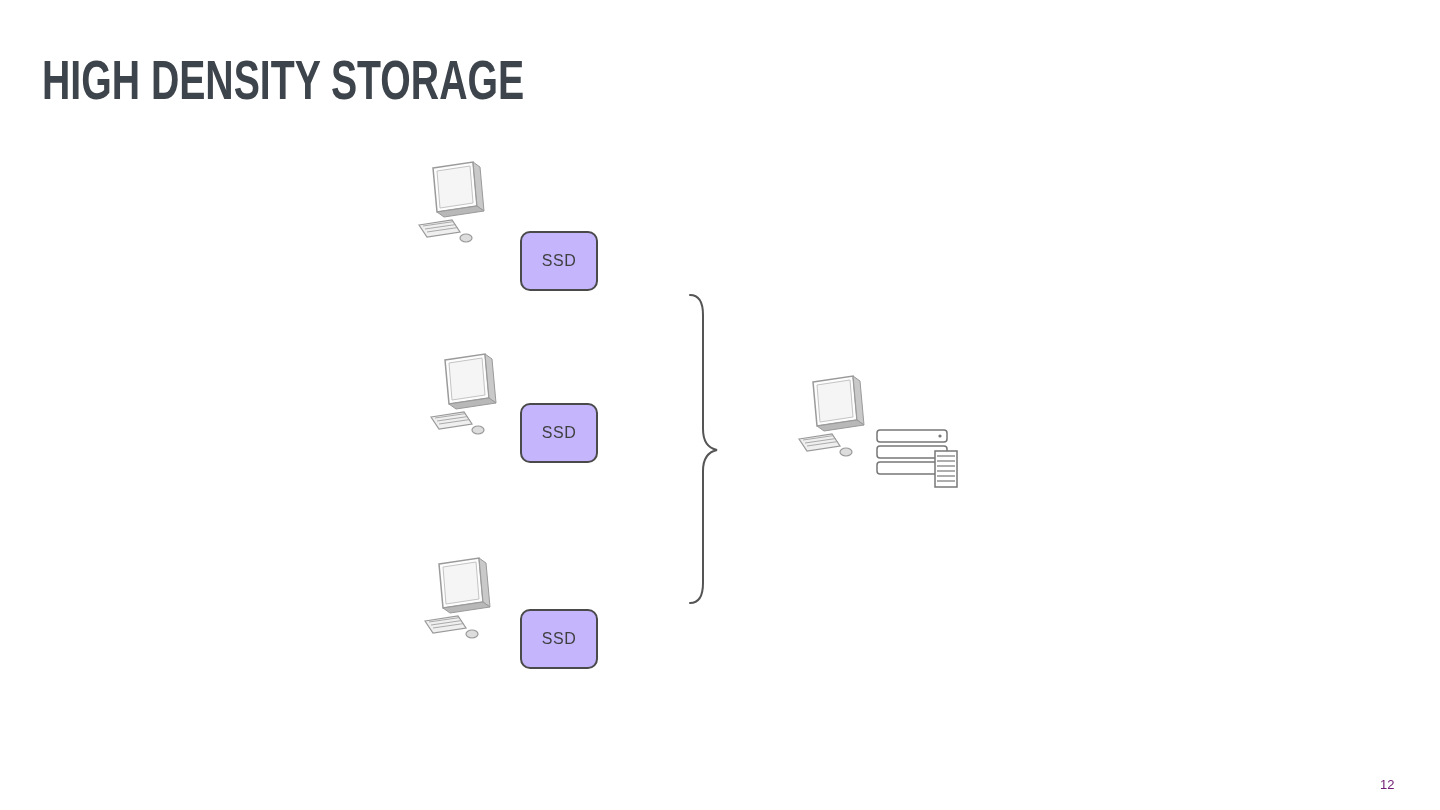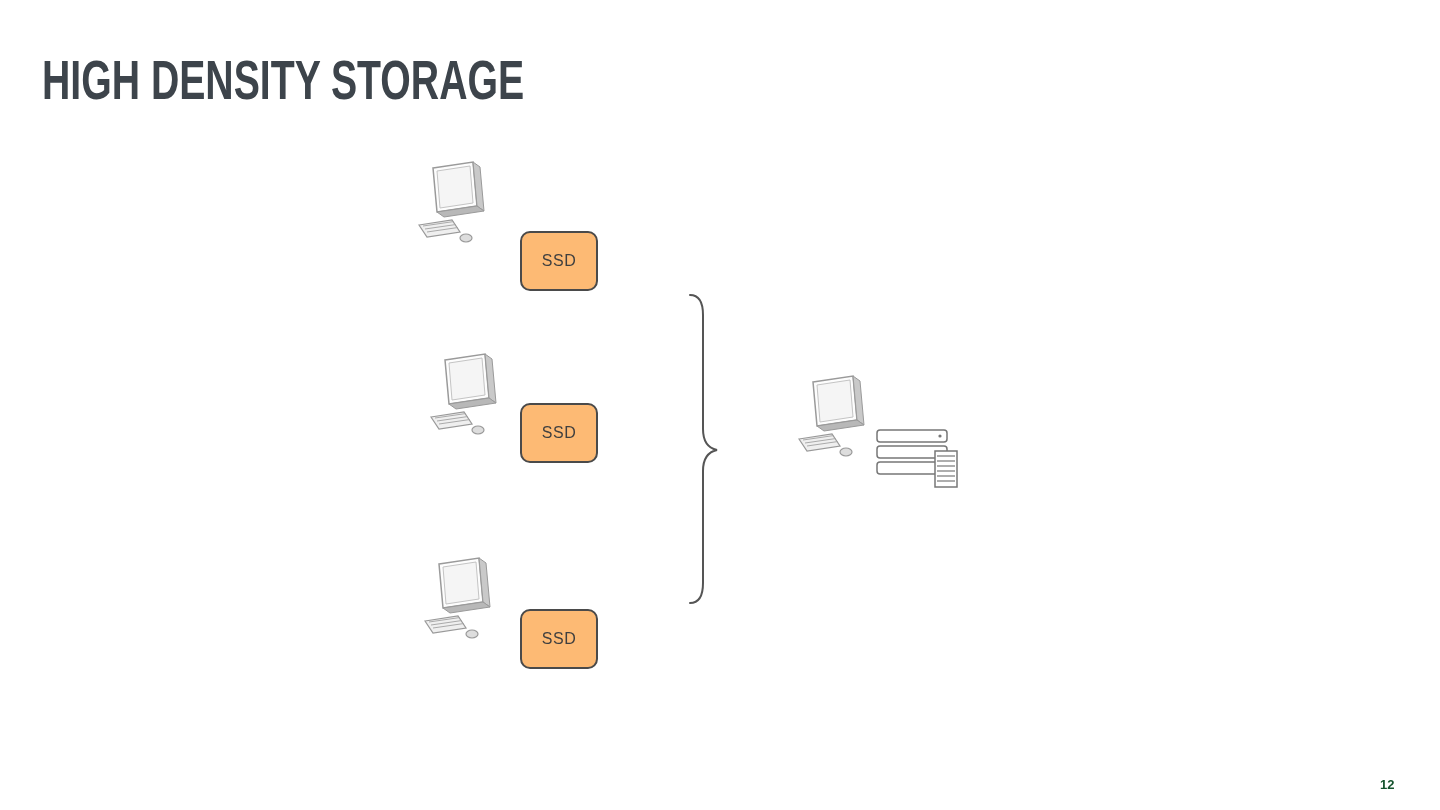--- a/index.html
+++ b/index.html
@@ -37,21 +37,21 @@
   .c2 { left: 428px; top: 338px; }
   .c3 { left: 422px; top: 542px; }
   .c-server { left: 796px; top: 360px; }
 
   .ssd-box {
     position: absolute;
     width: 78px;
     height: 60px;
     border: 2px solid #4a4a4a;
     border-radius: 10px;
-    background: #fdba74;
+    background: #c4b5fd;
     display: flex;
     align-items: center;
     justify-content: center;
     font-size: 16px;
     color: #3f3f3f;
     letter-spacing: 0.5px;
   }
   .s1 { left: 520px; top: 218px; }
   .s2 { left: 520px; top: 390px; }
   .s3 { left: 520px; top: 596px; }
@@ -66,22 +66,22 @@
     position: absolute;
     left: 876px;
     top: 416px;
   }
 
   .page-number {
     position: absolute;
     left: 1380px;
     top: 764px;
     font-size: 13px;
-    font-weight: 700;
-    color: #14532d;
+    font-weight: 400;
+    color: #701a75;
   }
 </style>
 </head>
 <body>
 
 <div class="slide">
 
   <h1 class="title">HIGH DENSITY STORAGE</h1>
 
   <svg class="computer-icon c1" viewBox="0 0 82 96">

